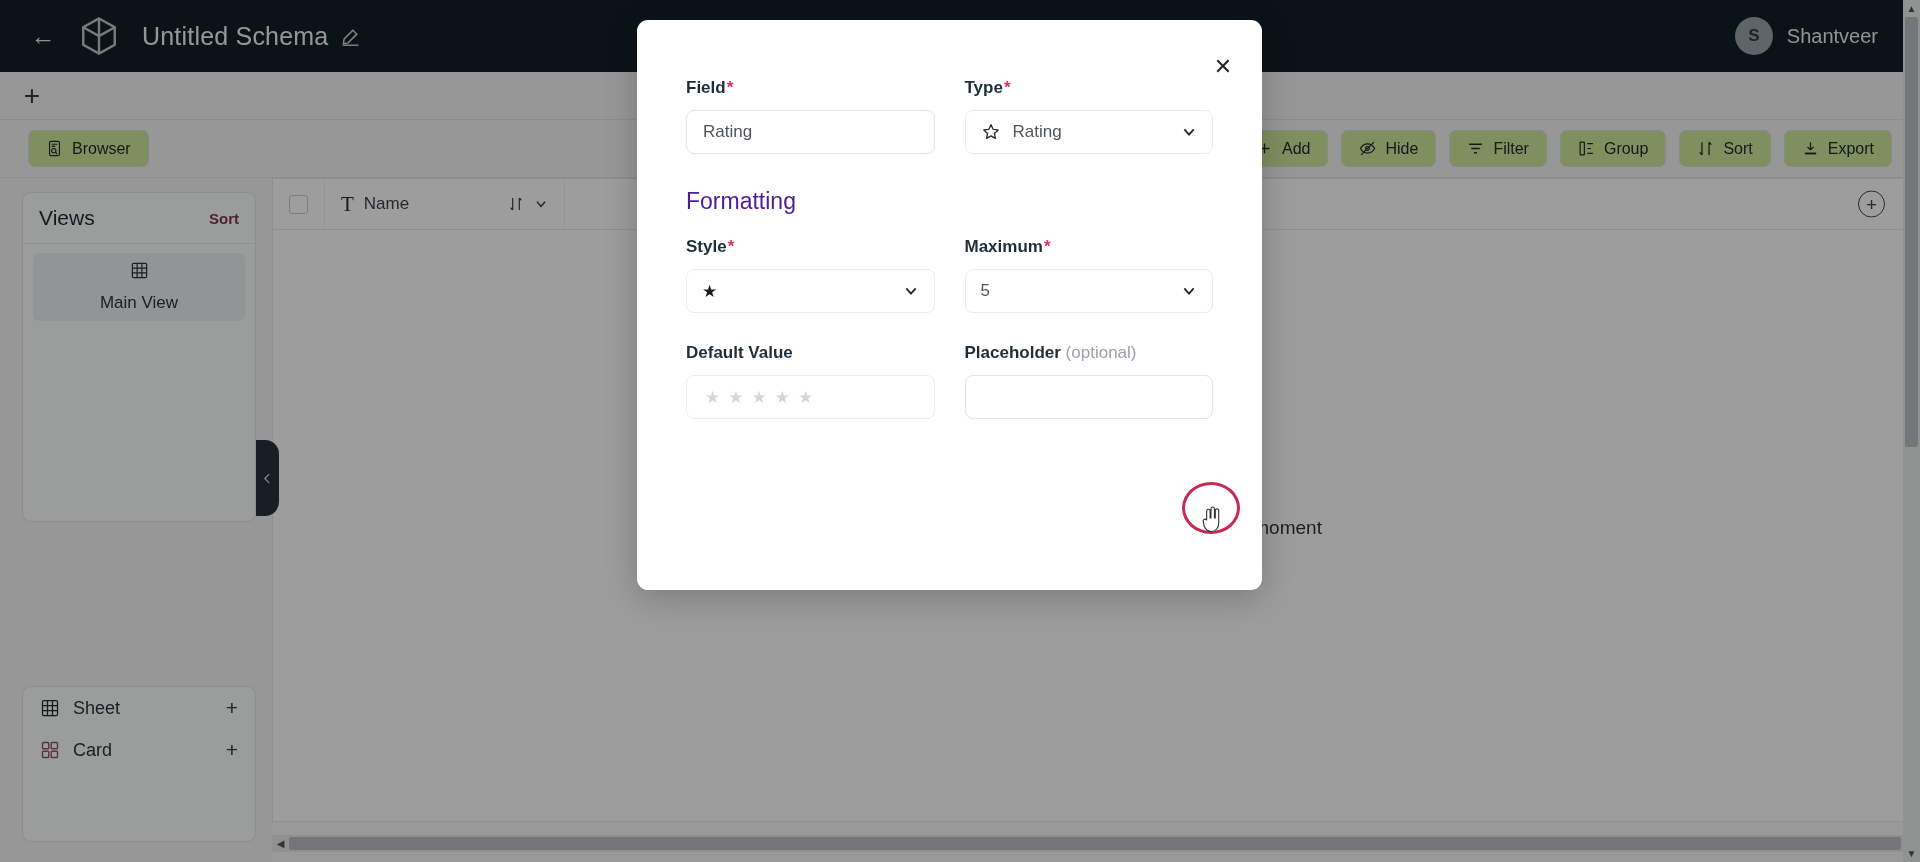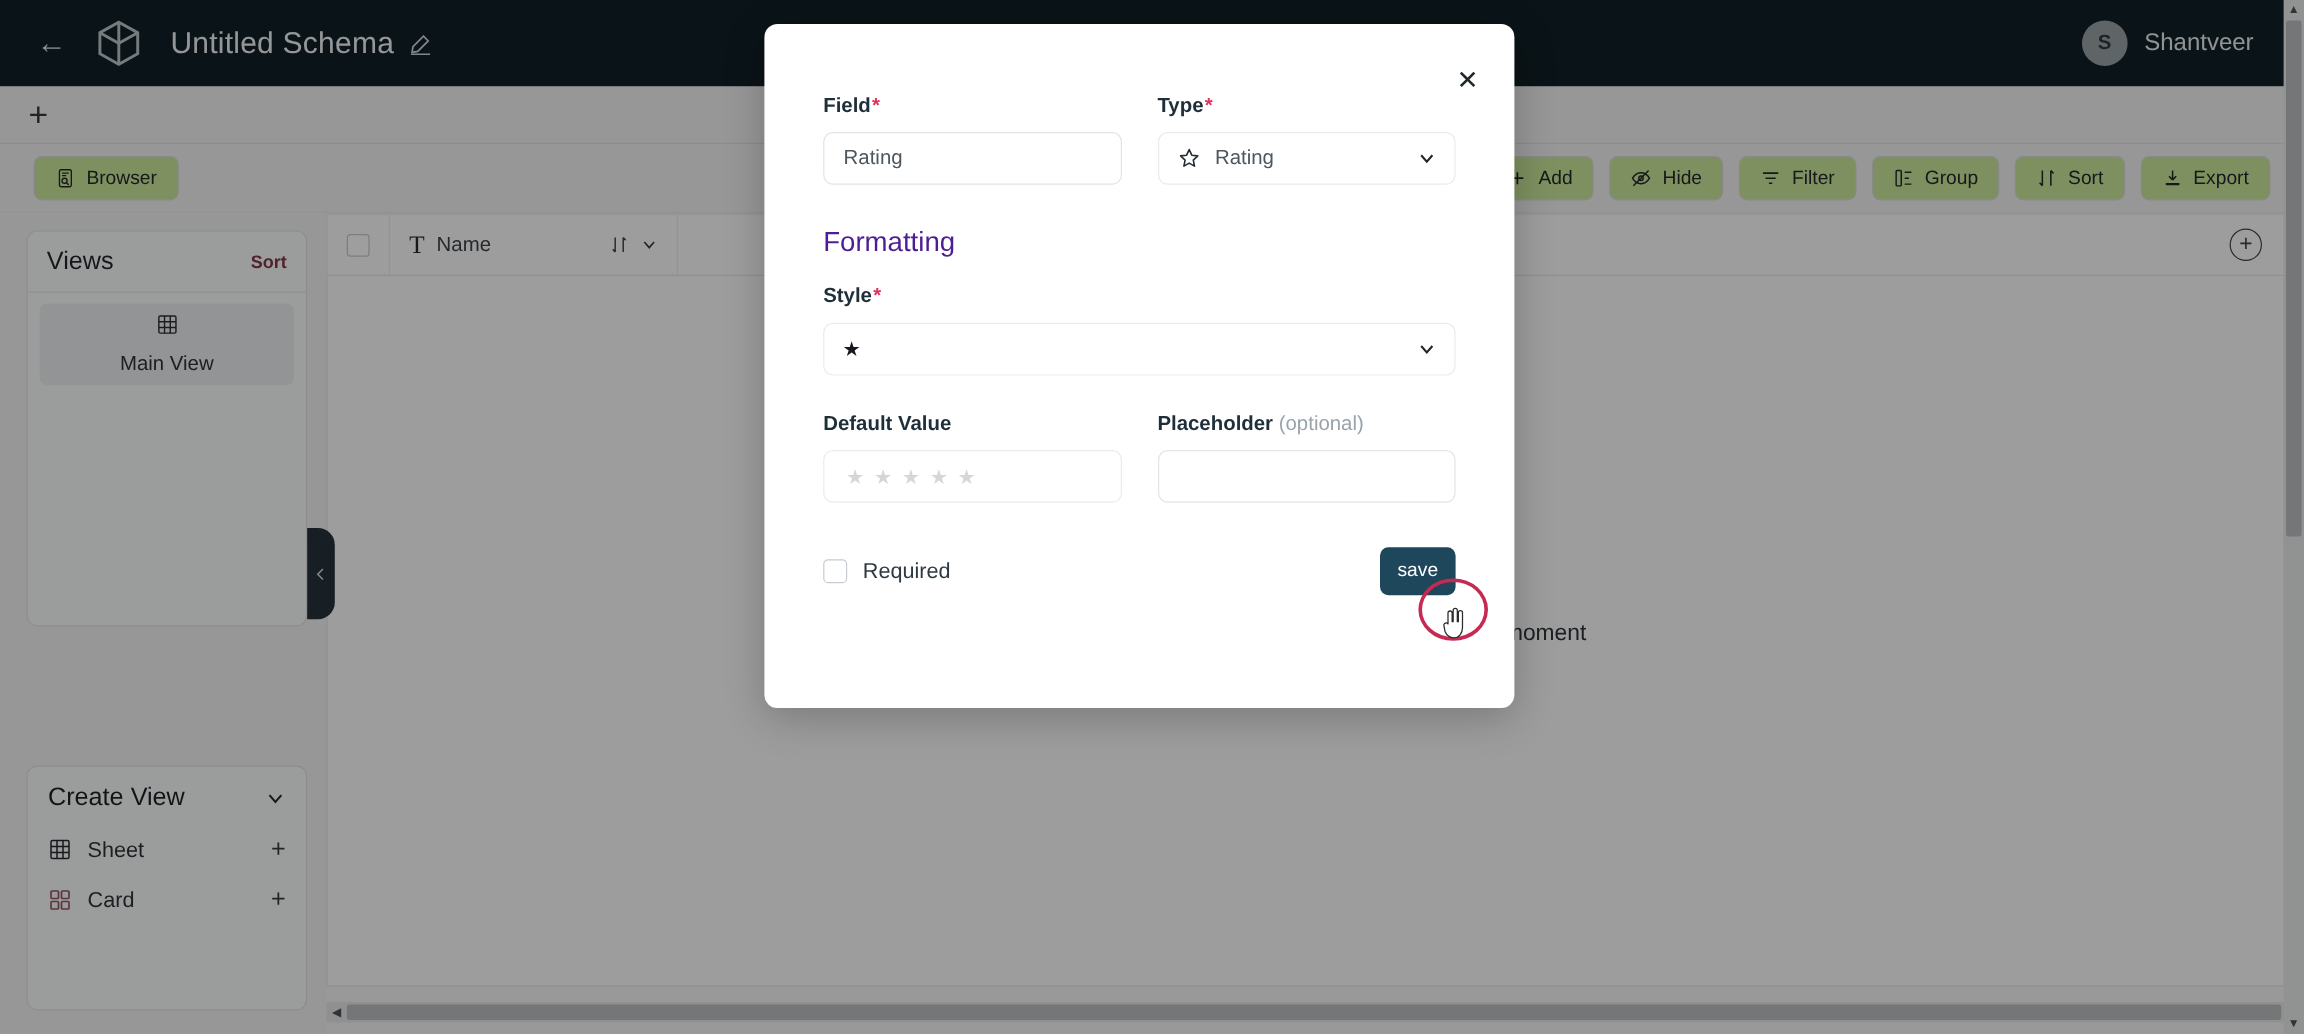--- a/index.html
+++ b/index.html
@@ -428,26 +428,20 @@
           <div class="view-item">
             <svg class="grid-ic" viewBox="0 0 24 24" fill="none" stroke="currentColor" stroke-width="1.5">
               <rect x="3" y="3" width="18" height="18" rx="1.5"></rect>
                 <path d="M3 9h18M3 15h18M9 3v18M15 3v18"></path>
             </svg>
             <span class="view-item-label">Main View</span>
           </div>
         </div>
 
         <div class="panel createview-panel">
-          <div class="cv-head">
-            <span class="cv-title">Create View</span>
-            <svg style="width:17px;height:17px;color:#1f2a31" viewBox="0 0 24 24" fill="none" stroke="currentColor" stroke-width="2.4">
-                <path d="M5 8l7 8 7-8"></path>
-              </svg>
-          </div>
           <div class="cv-row">
             <svg class="grid-ic" viewBox="0 0 24 24" fill="none" stroke="currentColor" stroke-width="1.5">
               <rect x="3" y="3" width="18" height="18" rx="1.5"></rect>
                 <path d="M3 9h18M3 15h18M9 3v18M15 3v18"></path>
             </svg>
             <span>Sheet</span>
             <span class="plus">+</span>
           </div>
           <div class="cv-row">
             <svg class="card-ic" viewBox="0 0 24 24" fill="none" stroke="currentColor" stroke-width="1.7">
@@ -544,20 +538,31 @@
         <label class="flabel">
           <span>Style</span><span class="req">*</span>
         </label>
         <div class="fselect">
           <span class="val star-solid">★</span>
           <svg class="chev" viewBox="0 0 24 24" fill="none" stroke="currentColor" stroke-width="2.6">
               <path d="M5 8l7 8 7-8"></path>
             </svg>
         </div>
       </div>
+      <div class="fgroup">
+        <label class="flabel">
+          <span>Maximum</span><span class="req">*</span>
+        </label>
+        <div class="fselect">
+          <span class="val">5</span>
+          <svg class="chev" viewBox="0 0 24 24" fill="none" stroke="currentColor" stroke-width="2.6">
+              <path d="M5 8l7 8 7-8"></path>
+            </svg>
+        </div>
+      </div>
     </div>
 
     <div class="row2 row-gap">
       <div class="fgroup">
         <label class="flabel">Default Value</label>
         <div class="stars-field">
           <span>★</span>
           <span>★</span>
           <span>★</span>
           <span>★</span>
@@ -566,27 +571,20 @@
       </div>
       <div class="fgroup">
         <label class="flabel">
           <span>Placeholder</span>
           <span class="opt">(optional)</span>
         </label>
         <input class="finput" value="" style="">
       </div>
     </div>
 
-    <div class="modal-footer">
-      <div class="req-check">
-        <div class="box"></div>
-        <span class="lbl">Required</span>
-      </div>
-      <button class="save-btn">save</button>
-    </div>
   </div>
 
   <div class="anno-ring"></div>
   <svg class="cursor-hand" viewBox="0 0 24 30">
     <path d="M8 14V5.5a1.8 1.8 0 013.6 0V13h.9V3.2a1.8 1.8 0 013.6 0V13h.9V5.2a1.8 1.8 0 013.6 0V18c0 5-3 9-7.6 9-4 0-6.2-2.2-7.6-5.4L4.6 17c-.6-1.3.1-2.4 1.2-2.8 1-.3 1.8.1 2.2.8z" fill="#ffffff" stroke="#2b2b2b" stroke-width="1.1" stroke-linejoin="round"></path>
   </svg>
 
 </div>
 
 </body></html>

